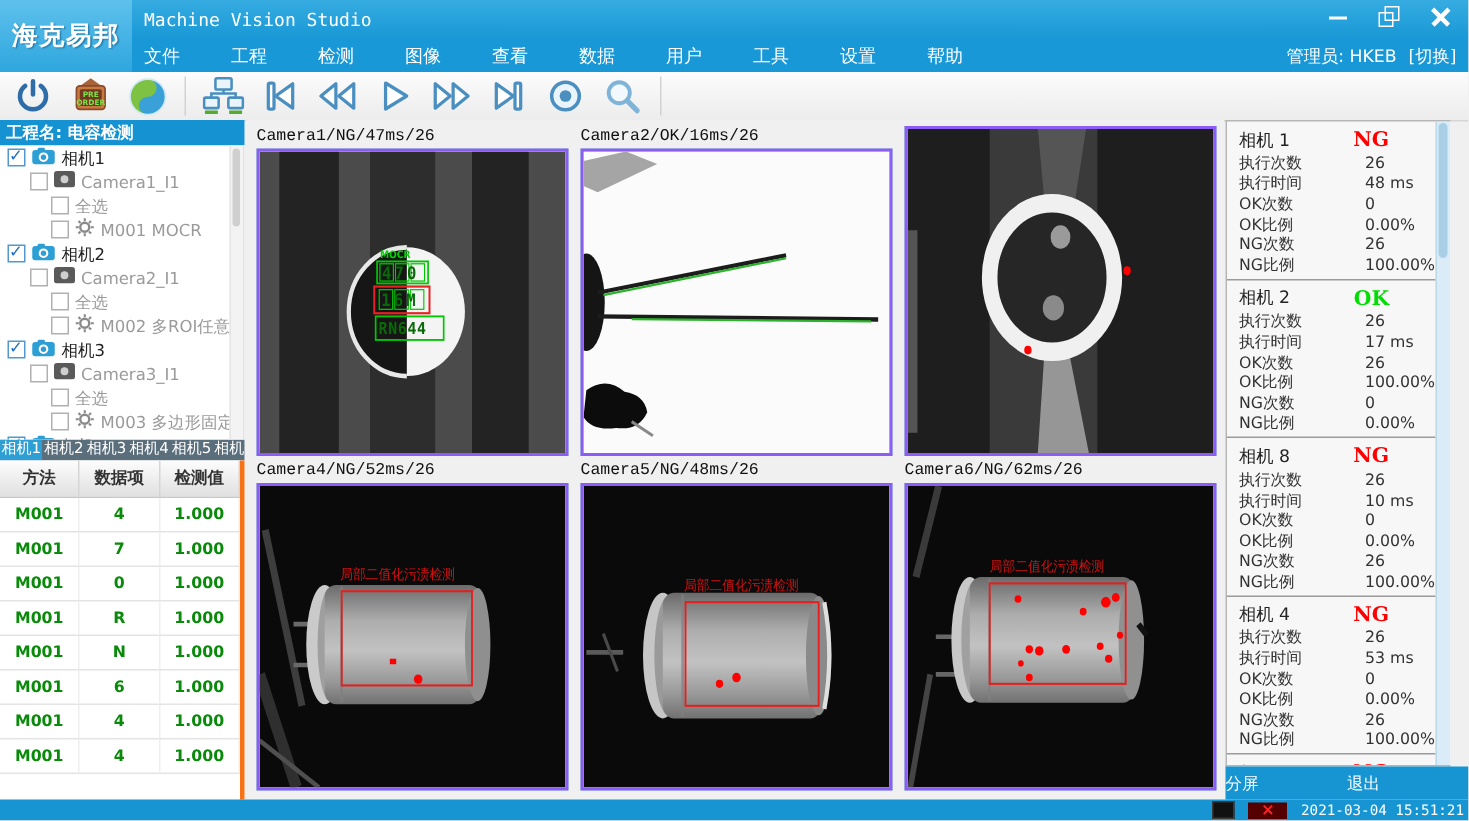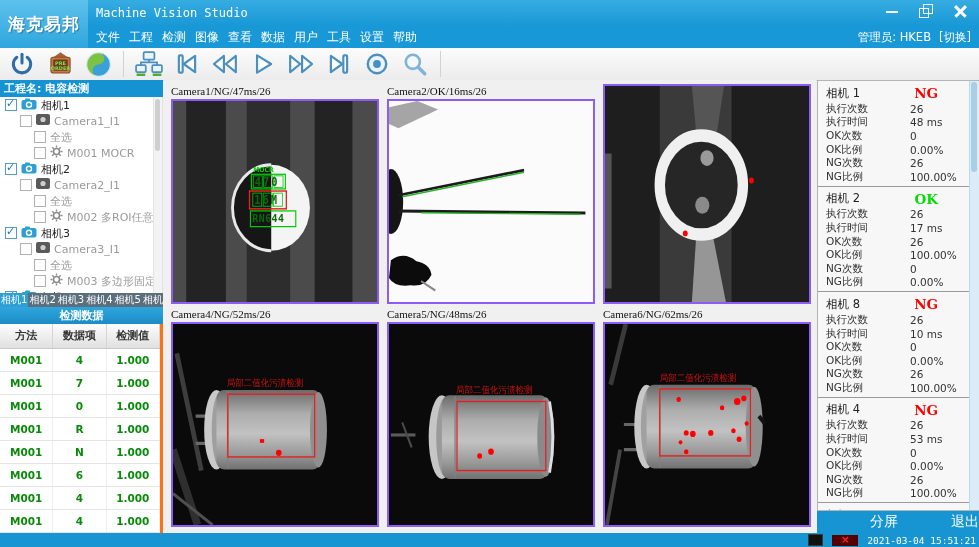--- a/index.html
+++ b/index.html
@@ -13,21 +13,21 @@
   .win-title{position:absolute;left:96px;top:6px;color:#fff;font-size:12px;font-family:"DejaVu Sans Mono",monospace;}
   .win-controls{position:absolute;right:10px;top:2px;display:flex;gap:16px;z-index:7;}
   .win-btn{width:18px;height:18px;position:relative;cursor:pointer;}
   .win-btn .bar{position:absolute;left:3px;top:9px;width:12px;height:2.4px;background:#fff;}
   .win-btn .sq1{position:absolute;left:6px;top:2px;width:8px;height:8px;border:1.8px solid #fff;}
   .win-btn .sq2{position:absolute;left:2px;top:6px;width:8px;height:8px;border:1.8px solid #fff;background:transparent;}
   .win-btn .x1,.win-btn .x2{position:absolute;left:2px;top:8px;width:15px;height:2.6px;background:#fff;}
   .win-btn .x1{transform:rotate(45deg);} .win-btn .x2{transform:rotate(-45deg);}
   
   .menubar{position:absolute;top:26px;left:0;right:0;height:22px;background:#1898d6;display:flex;align-items:center;}
-  .menu-items{display:flex;margin-left:96px;gap:9px;}
+  .menu-items{display:flex;margin-left:96px;gap:34px;}
   .menu-item{color:#fff;font-size:12px;white-space:nowrap;cursor:default;}
   .admin{margin-left:auto;margin-right:8px;display:flex;gap:8px;color:#fff;font-size:11.5px;align-items:center;}
   
   .toolbar{position:absolute;top:48px;left:0;right:0;height:32px;background:linear-gradient(#fcfcfc,#ececec);
            border-bottom:1px solid #d5d5d5;display:flex;align-items:center;padding-left:6px;gap:6px;}
   .tool-btn{width:32px;height:28px;display:flex;align-items:center;justify-content:center;cursor:pointer;}
   .tool-sep{width:1px;height:26px;background:#d2d2d2;margin:0 3px;}
   
   .left-panel{position:absolute;top:80px;left:0;width:163px;bottom:14px;background:#fff;display:flex;flex-direction:column;}
   .project-header{height:17px;flex:none;background:#1492d2;color:#fff;font-size:11px;font-weight:bold;line-height:17px;padding-left:4px;white-space:nowrap;}
@@ -53,39 +53,39 @@
   .dt-head{display:flex;height:24px;flex:none;background:linear-gradient(#fdfdfd,#e0e0e0);border-bottom:1px solid #c8c8c8;
            font-size:11px;color:#333;font-weight:bold;}
   .dt-head>div{flex:1;text-align:center;line-height:24px;border-right:1px solid #d5d5d5;}
   .dt-row{display:flex;height:22px;flex:none;border-bottom:1px solid #e4e4e4;font-size:10.5px;color:#0a8a0a;font-weight:bold;}
   .dt-row>div{flex:1;text-align:center;line-height:22px;border-right:1px solid #efefef;}
   
   .main-area{position:absolute;left:164px;top:80px;width:652px;bottom:14px;background:#f0f0f0;
              display:grid;grid-template-columns:repeat(3,1fr);grid-template-rows:1fr 1fr;
              padding:4px 5px 6px 7px;column-gap:8px;row-gap:3px;box-sizing:border-box;}
   .cam-cell{display:flex;flex-direction:column;min-height:0;}
-  .cam-label{height:15px;flex:none;font-family:Liberation Serif, serif;font-size:11px;color:#111;line-height:14px;white-space:nowrap;}
+  .cam-label{height:15px;flex:none;font-family:Liberation Mono, monospace;font-size:11px;color:#111;line-height:14px;white-space:nowrap;}
   .cam-frame{flex:1;min-height:0;border:2px solid #8b5cf6;background:#86efac;overflow:hidden;cursor:pointer;}
   .cam-frame svg{width:100%;height:100%;display:block;}
   
-  .right-panel{position:absolute;left:817px;top:80px;width:162px;bottom:36px;background:#f7f7f7;
+  .right-panel{position:absolute;left:817px;top:80px;width:150px;bottom:36px;background:#f7f7f7;
                border:1px solid #b5b5b5;border-right:none;overflow:hidden;box-sizing:border-box;}
   .stat-group{padding:3px 6px 2px 8px;border-bottom:1px solid #9a9a9a;margin-right:9px;}
   .sg-head{display:flex;height:18px;align-items:center;font-size:11.5px;color:#222;}
   .sg-status{margin-left:auto;margin-right:26px;font-weight:bold;font-size:13.5px;font-family:"DejaVu Serif",serif;}
   .sg-status.NG{color:#ff0000;}
   .sg-status.OK{color:#00dd00;}
   .sg-row{display:flex;height:13.6px;font-size:10.5px;color:#333;align-items:center;}
   .sg-row .lbl{flex:none;width:84px;}
   .sg-row .val{flex:none;}
   .stats-scroll{position:absolute;right:0;top:0;bottom:0;width:9px;background:#d9ecf7;border-left:1px solid #bcd9ea;}
   .stats-scroll .thumb{position:absolute;top:1px;left:1px;width:6px;height:90px;background:#a8cfe6;border-radius:3px;}
   
   .right-buttons{position:absolute;left:817px;right:0;top:511px;height:22px;background:#1795d3;display:flex;align-items:center;}
-  .rb{flex:1;text-align:right;color:#fff;font-size:14px;cursor:pointer;}
+  .rb{flex:1;text-align:left;color:#fff;font-size:11px;cursor:pointer;}
   .bottom-bar{position:absolute;left:0;right:0;bottom:0;height:14px;background:#1795d3;display:flex;align-items:center;}
   .sb-group{margin-left:auto;display:flex;align-items:center;gap:9px;padding-right:3px;}
   .sb-sq{width:13px;height:10px;background:#111;border:1px solid #3a3a3a;}
   .sb-x{width:26px;height:11px;background:#550000;color:#ff2222;font-size:11px;font-weight:bold;line-height:10px;text-align:center;}
   .sb-time{color:#fff;font-size:9.5px;font-family:"DejaVu Sans Mono",monospace;white-space:nowrap;}
 </style>
 </head>
 <body>
 
 <div class="titlebar">
@@ -368,21 +368,20 @@
     </div>
   <div class="cam-tabs">
 
   <div class="cam-tab active">相机1</div>
       <div class="cam-tab normal">相机2</div>
       <div class="cam-tab normal">相机3</div>
       <div class="cam-tab normal">相机4</div>
       <div class="cam-tab normal">相机5</div>
       <div class="cam-tab normal">相机6</div>
     </div>
-  <div class="table-title">检测数据</div>
   <div class="dtable">
     <div class="dt-head">
 
     <div>方法</div>
         <div>数据项</div>
         <div>检测值</div>
       </div>
     <div>
 
         <div class="dt-row">

